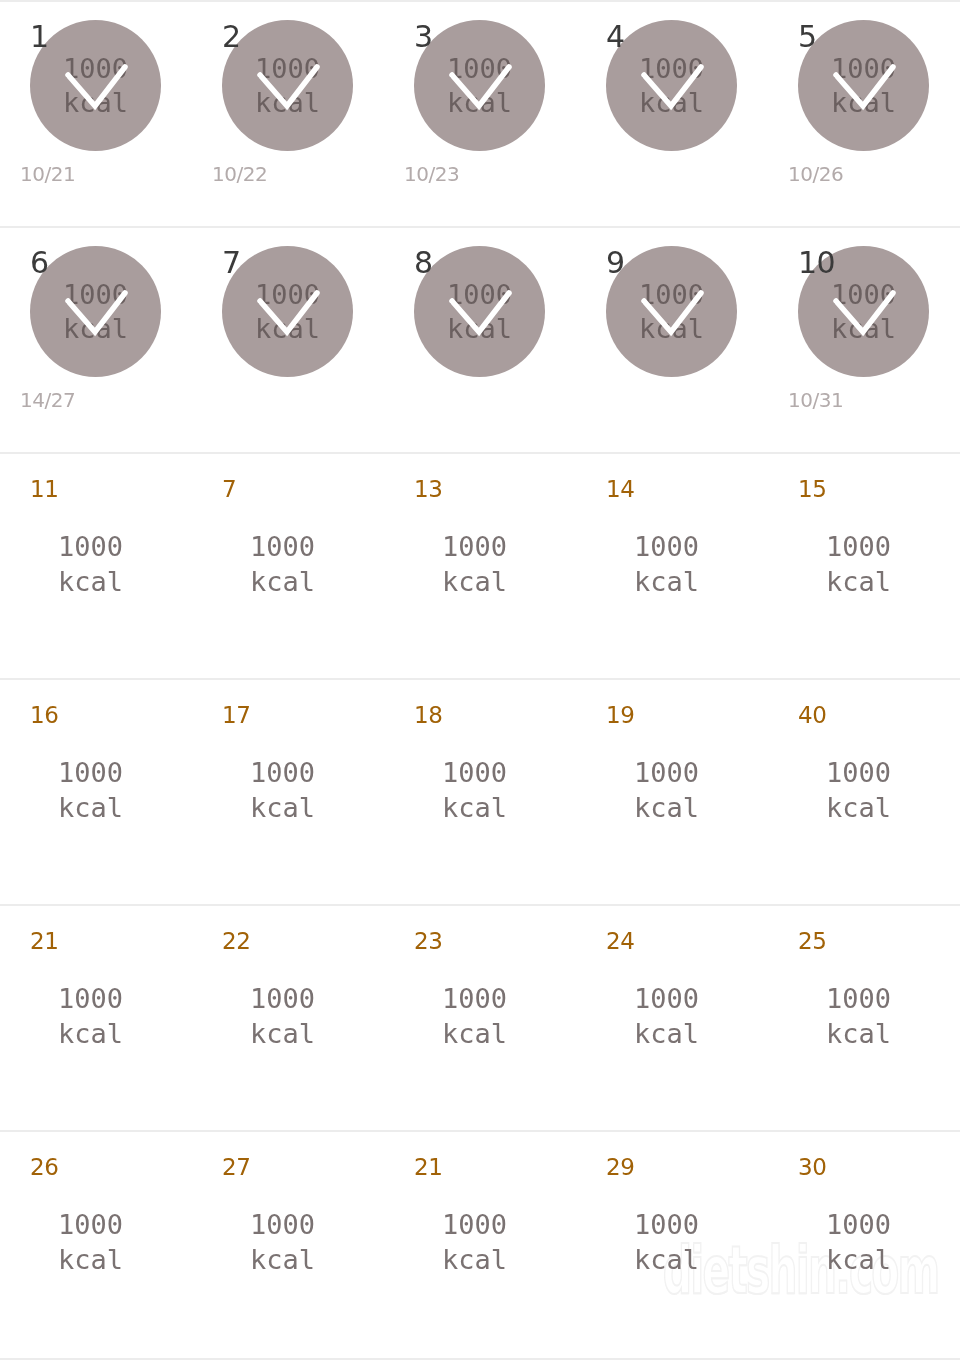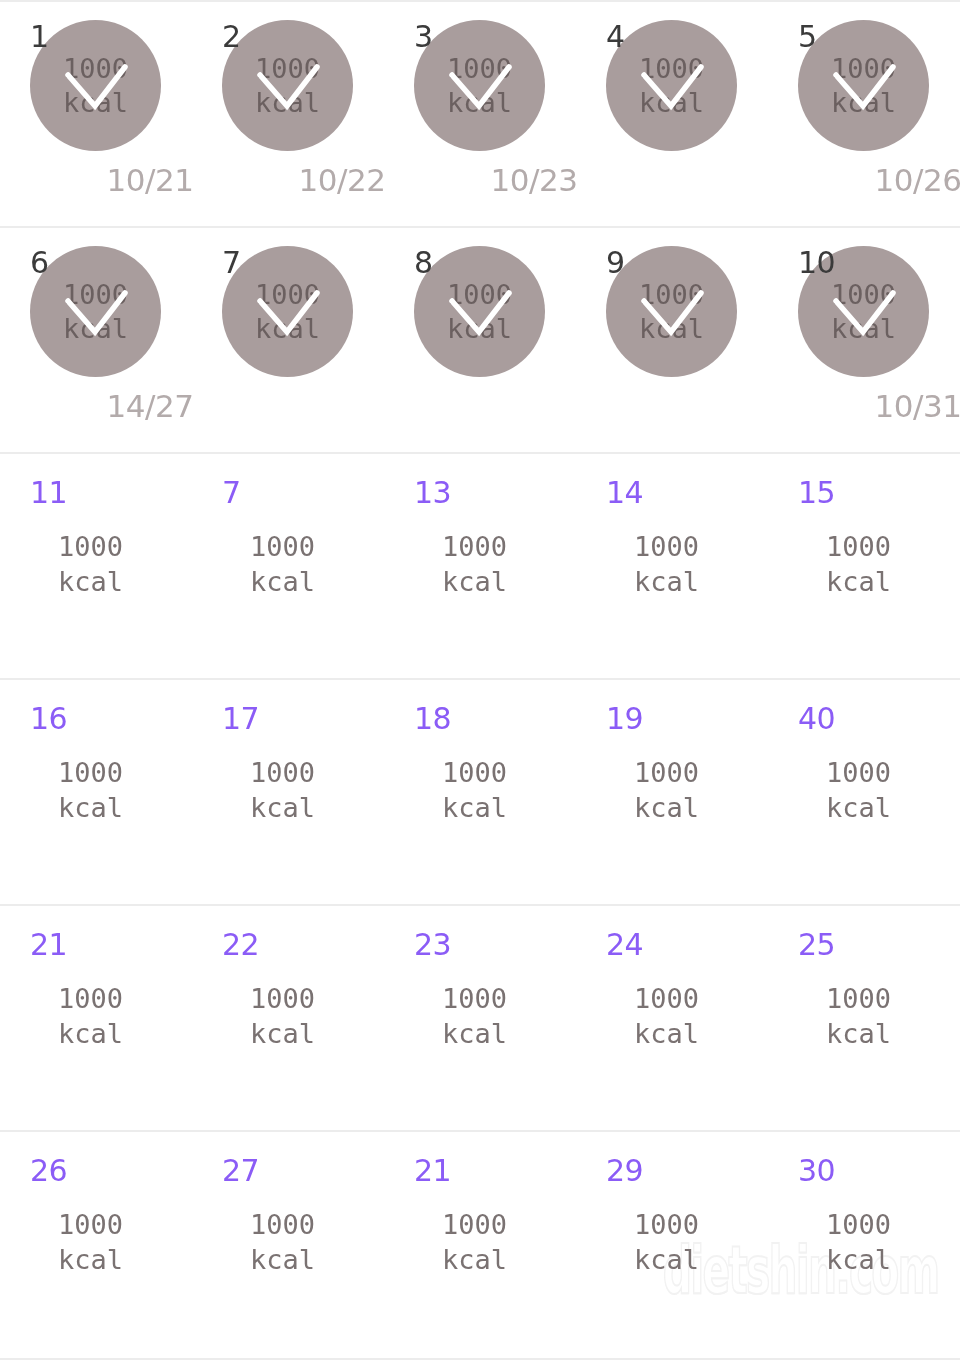--- a/index.html
+++ b/index.html
@@ -48,22 +48,22 @@
     top: 20px;
     font-size: 30px;
     line-height: 1;
     color: #3b3b3b;
     font-family: "DejaVu Sans", sans-serif;
     z-index: 3;
     letter-spacing: -0.5px;
   }
   .row.todo .idx {
     top: 24px;
-    font-size: 30px;
-    color: #8b5cf6;
+    font-size: 23px;
+    color: #a16207;
   }
 
   
   .badge {
     position: absolute;
     left: 30px;
     top: 18px;
     width: 131px;
     height: 131px;
     border-radius: 50%;
@@ -98,29 +98,28 @@
     z-index: 3;
     pointer-events: none;
   }
 
   
   .date {
     position: absolute;
     left: 0;
     top: 160px;
     width: 192px;
-    text-align: center;
+    text-align: left;
     padding-left: 20px;
     box-sizing: border-box;
-    font-size: 31px;
+    font-size: 20px;
     color: #b3abab;
     font-family: "DejaVu Sans", sans-serif;
     letter-spacing: -0.5px;
     z-index: 2;
-    margin-left: 44px;
   }
 
   
   .kcal {
     position: absolute;
     left: 58px;
     top: 75px;
     font-family: "DejaVu Sans Mono", monospace;
     font-size: 27px;
     line-height: 35px;

